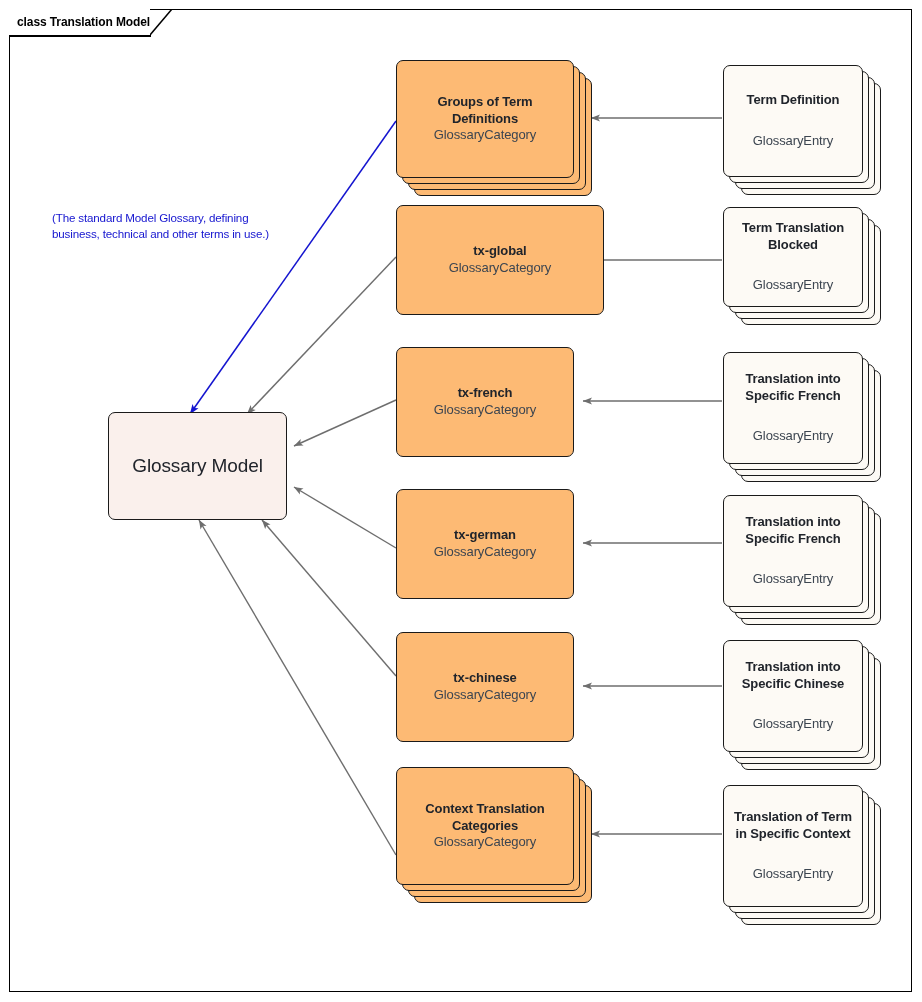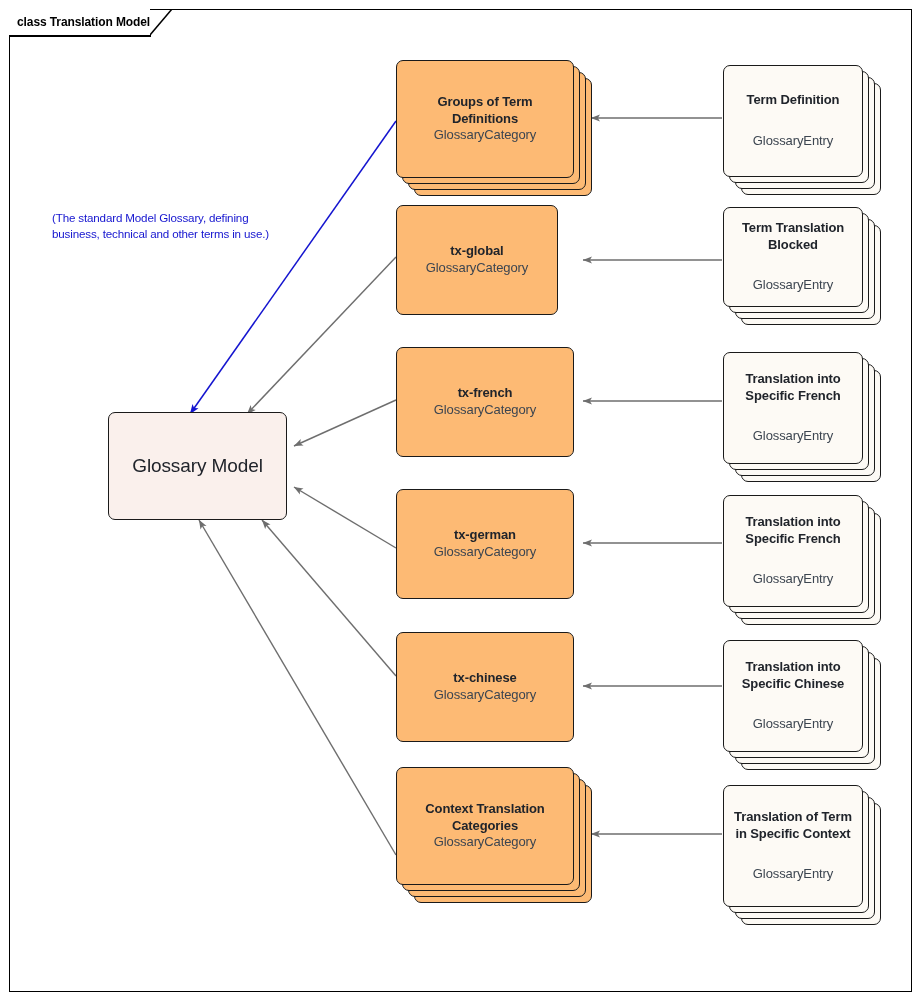--- a/index.html
+++ b/index.html
@@ -221,21 +221,21 @@
   <div class="node cat" style="left:396px; top:60px; width:178px; height:118px;">
     <div class="sheet" style="left:18px; top:18px; width:178px; height:118px;"></div>
     <div class="sheet" style="left:12px; top:12px; width:178px; height:118px;"></div>
     <div class="sheet" style="left:6px; top:6px; width:178px; height:118px;"></div>
     <div class="card">
       <div class="nm">Groups of Term Definitions</div>
       <div class="stereo">GlossaryCategory</div>
     </div>
   </div>
 
-  <div class="node cat" style="left:396px; top:205px; width:162px; height:110px;">
+  <div class="node cat" style="left:396px; top:205px; width:208px; height:110px;">
     <div class="card">
       <div class="nm">tx-global</div>
       <div class="stereo">GlossaryCategory</div>
     </div>
   </div>
 
   <div class="node cat" style="left:396px; top:347px; width:178px; height:110px;">
     <div class="card">
       <div class="nm">tx-french</div>
       <div class="stereo">GlossaryCategory</div>

